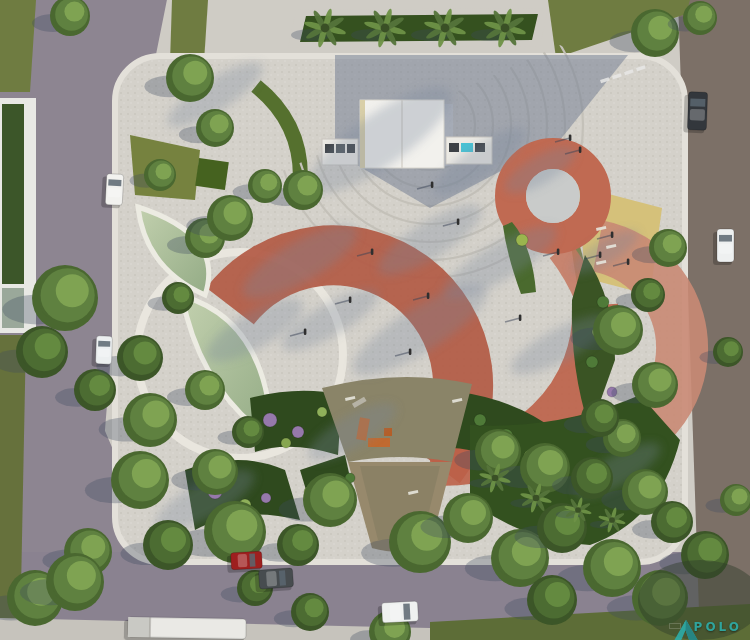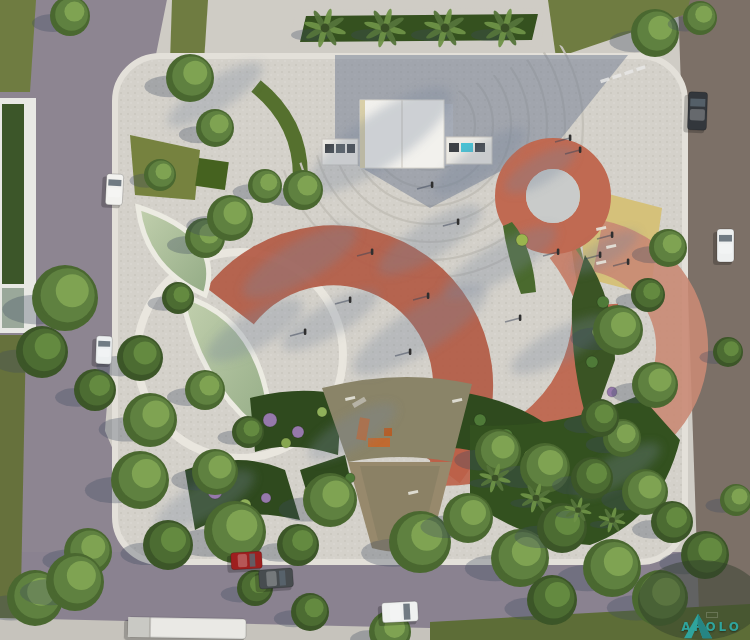--- a/index.html
+++ b/index.html
@@ -1,19 +1,19 @@
 <!DOCTYPE html>
 <html><head>
 <meta charset="utf-8">
 <style>
   html,body{margin:0;padding:0;background:#222;}
   .stage{position:relative;width:750px;height:640px;overflow:hidden;
          font-family:"DejaVu Sans","Liberation Sans",sans-serif;}
   .stage svg{position:absolute;left:0;top:0;display:block;}
-  .logo{position:absolute;right:8px;bottom:6px;display:flex;flex-direction:column;
+  .logo{position:absolute;right:8px;bottom:6px;display:flex;flex-direction:row;
         align-items:center;opacity:.82;z-index:5;}
   .logo .tri{padding:2px 5px;border:1px solid rgba(255,255,255,.22);}
   .logo .word{margin-top:2px;font-size:12px;font-weight:bold;letter-spacing:3px;
         color:#2ab5b5;text-shadow:0 1px 2px rgba(0,0,0,.55);}
 </style>
 </head>
 <body>
 
 <div class="stage">
 <svg width="750" height="640" viewBox="0 0 750 640">

